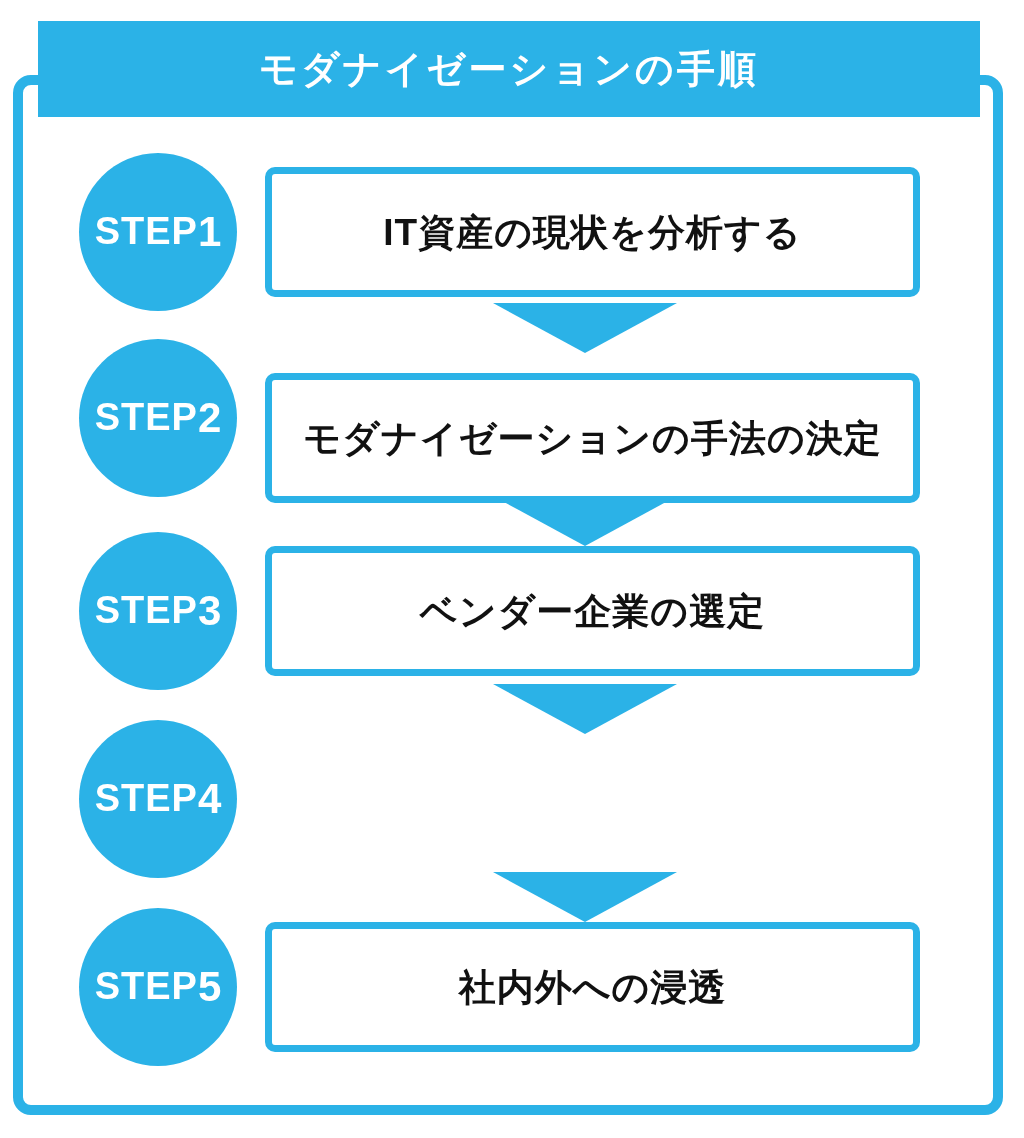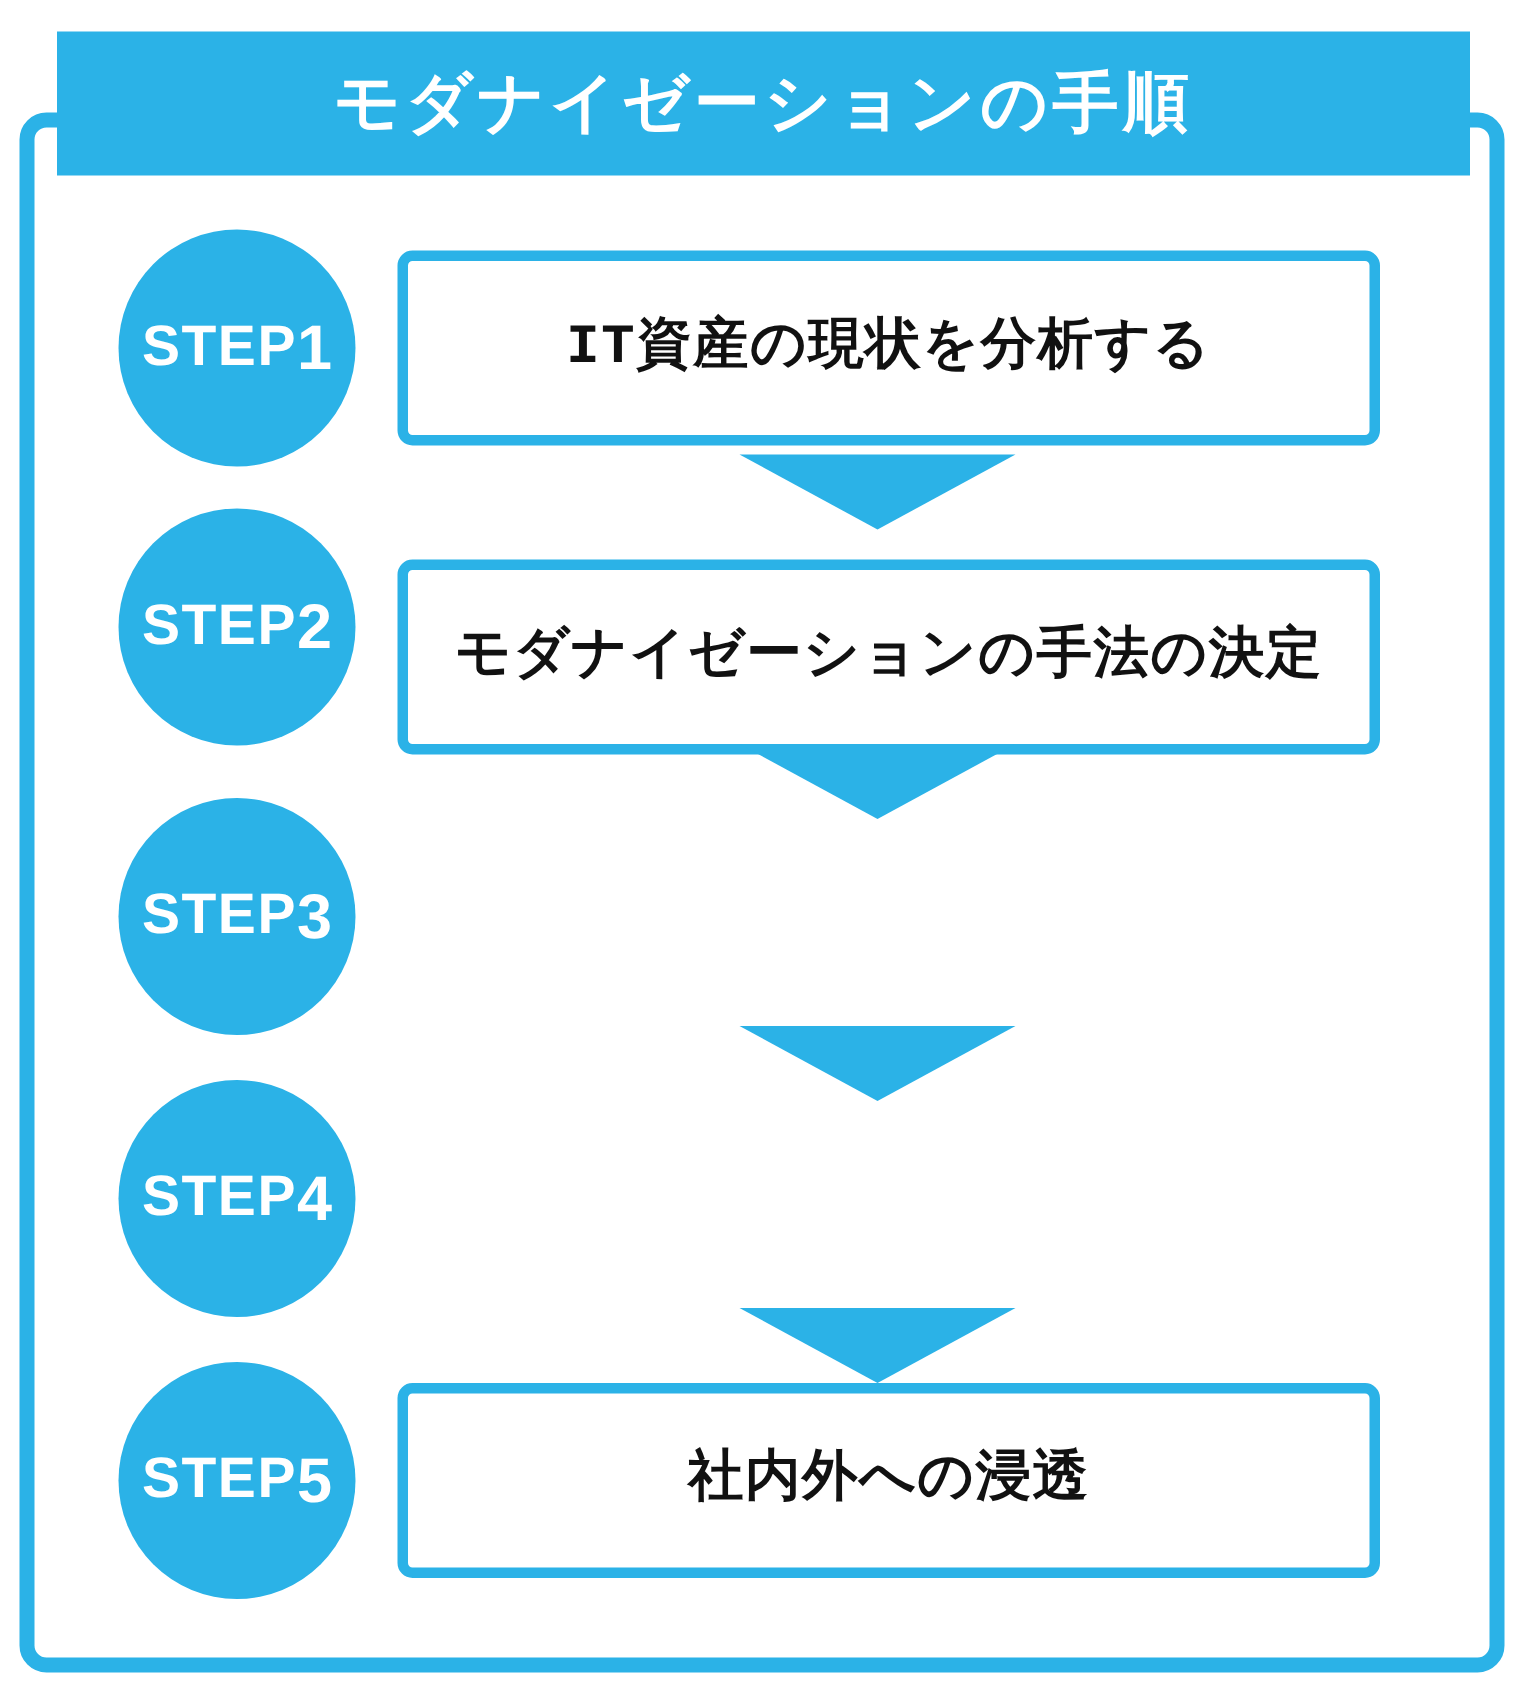--- a/index.html
+++ b/index.html
@@ -28,21 +28,21 @@
   .banner{
     position:absolute;
     left:38px;top:21px;
     width:942px;height:96px;
     background:var(--accent);
     display:flex;align-items:center;justify-content:center;
   }
   .banner h1{
     margin:0;
     color:#fff;
-    font-size:44px;
+    font-size:38px;
     font-weight:bold;
     letter-spacing:3px;
     line-height:1;
   }
   
   .circle{
     position:absolute;
     left:79px;
     width:158px;height:158px;
     border-radius:50%;
@@ -59,21 +59,21 @@
     font-size:42px;font-weight:bold;line-height:1.05;
   }
   
   .box{
     position:absolute;
     left:265px;
     width:641px;height:116px;   
     border:7px solid var(--accent);
     border-radius:10px;
     background:var(--paper);
-    display:flex;align-items:center;justify-content:center;font-family:Liberation Mono, monospace;
+    display:flex;align-items:center;justify-content:center;
   }
   .box .label{
     color:var(--ink);
     font-size:37px;
     font-weight:bold;
     letter-spacing:1px;
     line-height:1;
     white-space:nowrap;
   }
   
@@ -112,20 +112,23 @@
   </div>
   <div class="box" style="top:373px">
     <span class="label">モダナイゼーションの手法の決定</span>
   </div>
   <div class="arrow" style="top:496px"></div>
 
   <div class="circle" style="top:532px">
     <span class="badge">STEP</span>
     <span class="num">3</span>
   </div>
+  <div class="box" style="top:546px">
+    <span class="label">ベンダー企業の選定</span>
+  </div>
   <div class="arrow" style="top:684px"></div>
 
   <div class="circle" style="top:720px">
     <span class="badge">STEP</span>
     <span class="num">4</span>
   </div>
   <div class="arrow" style="top:872px"></div>
 
   <div class="circle" style="top:908px">
     <span class="badge">STEP</span>

